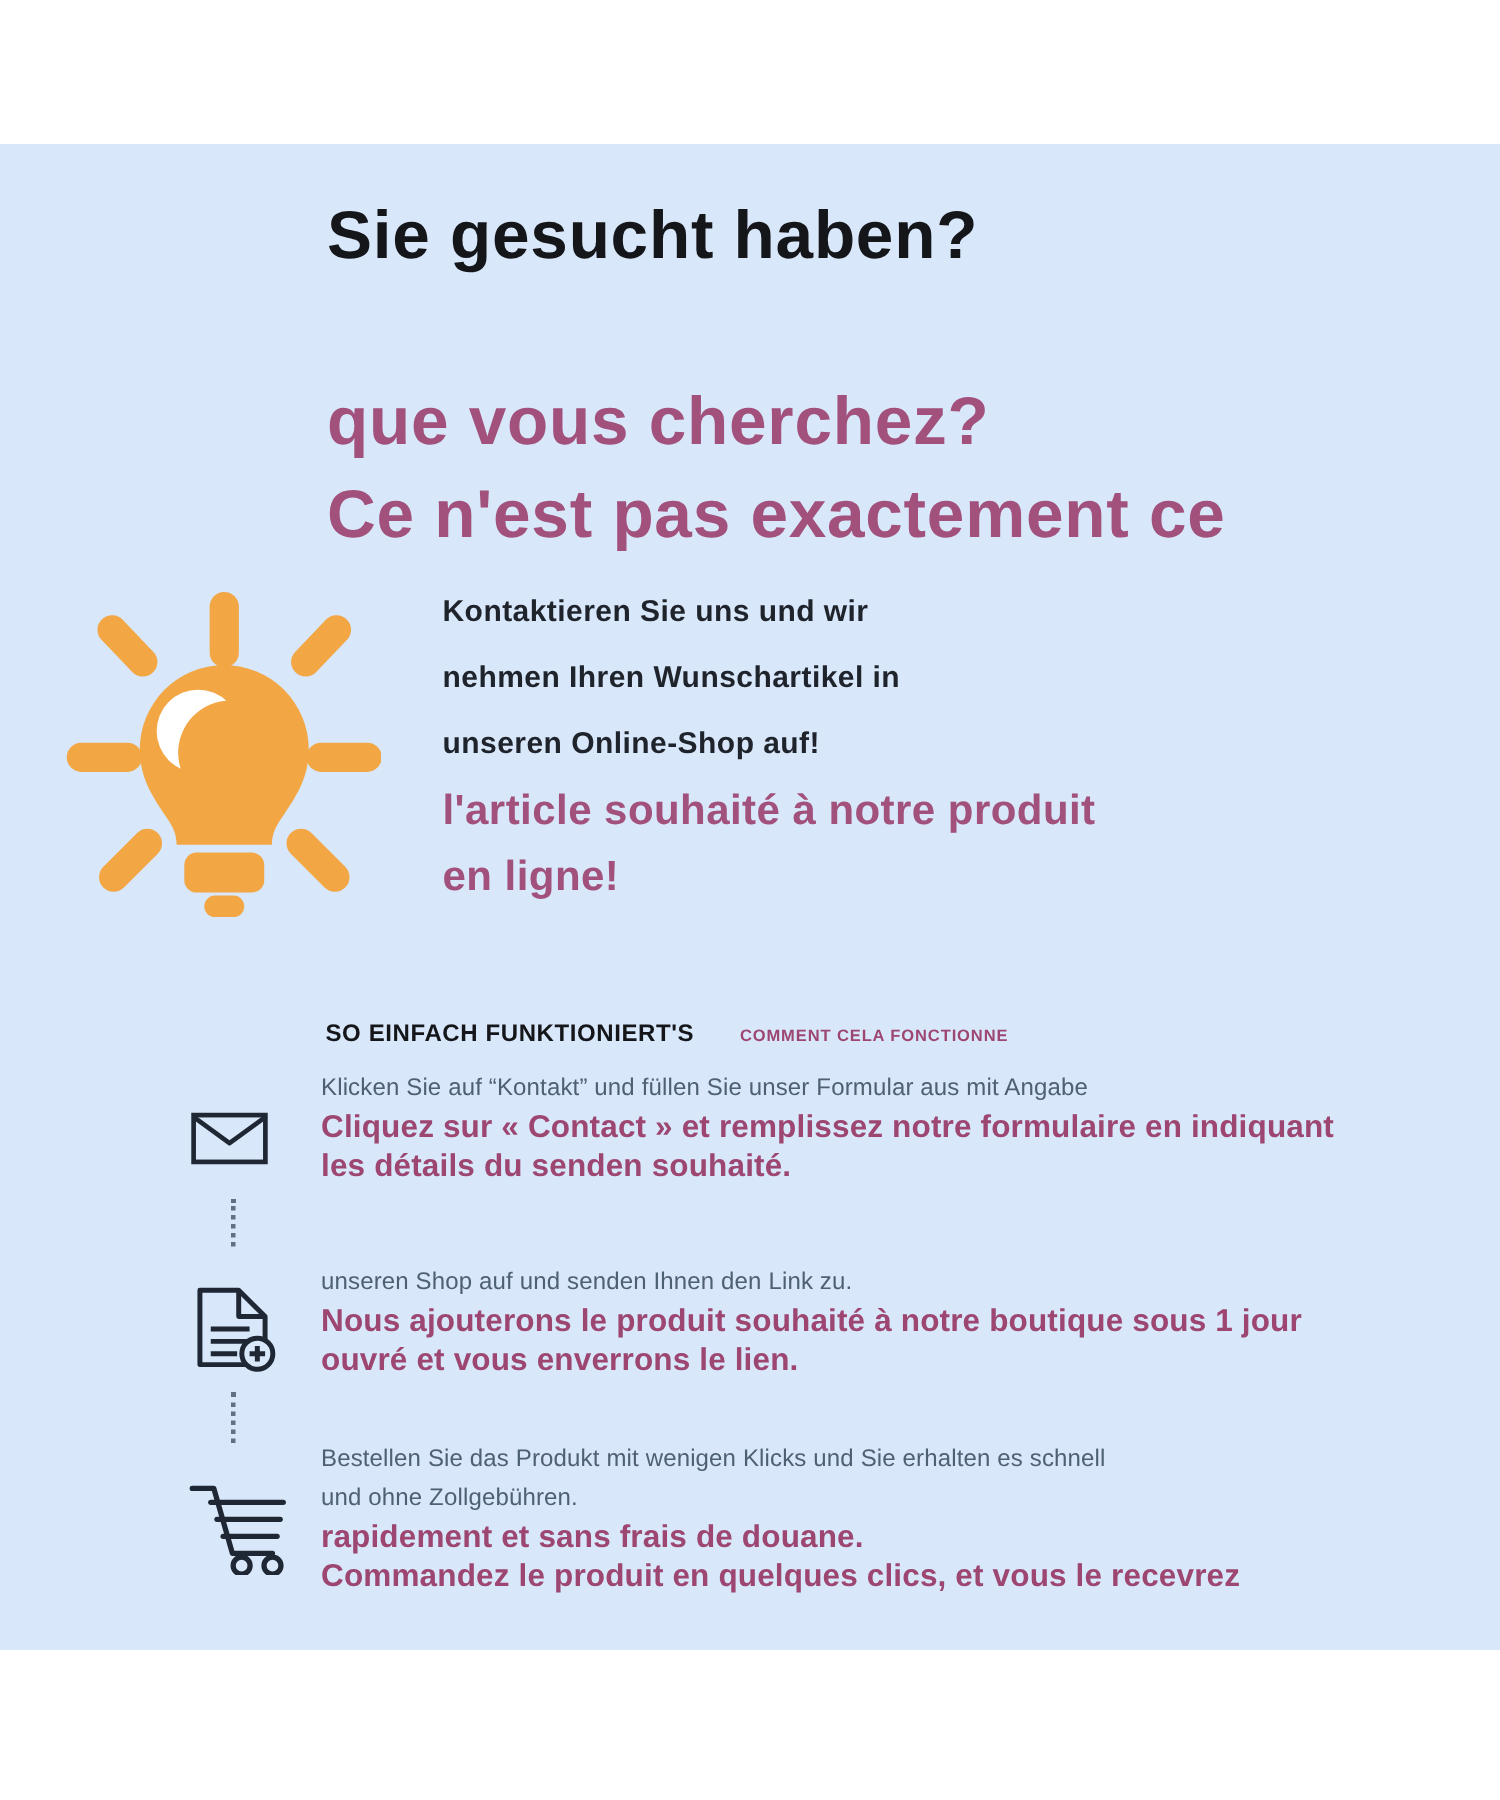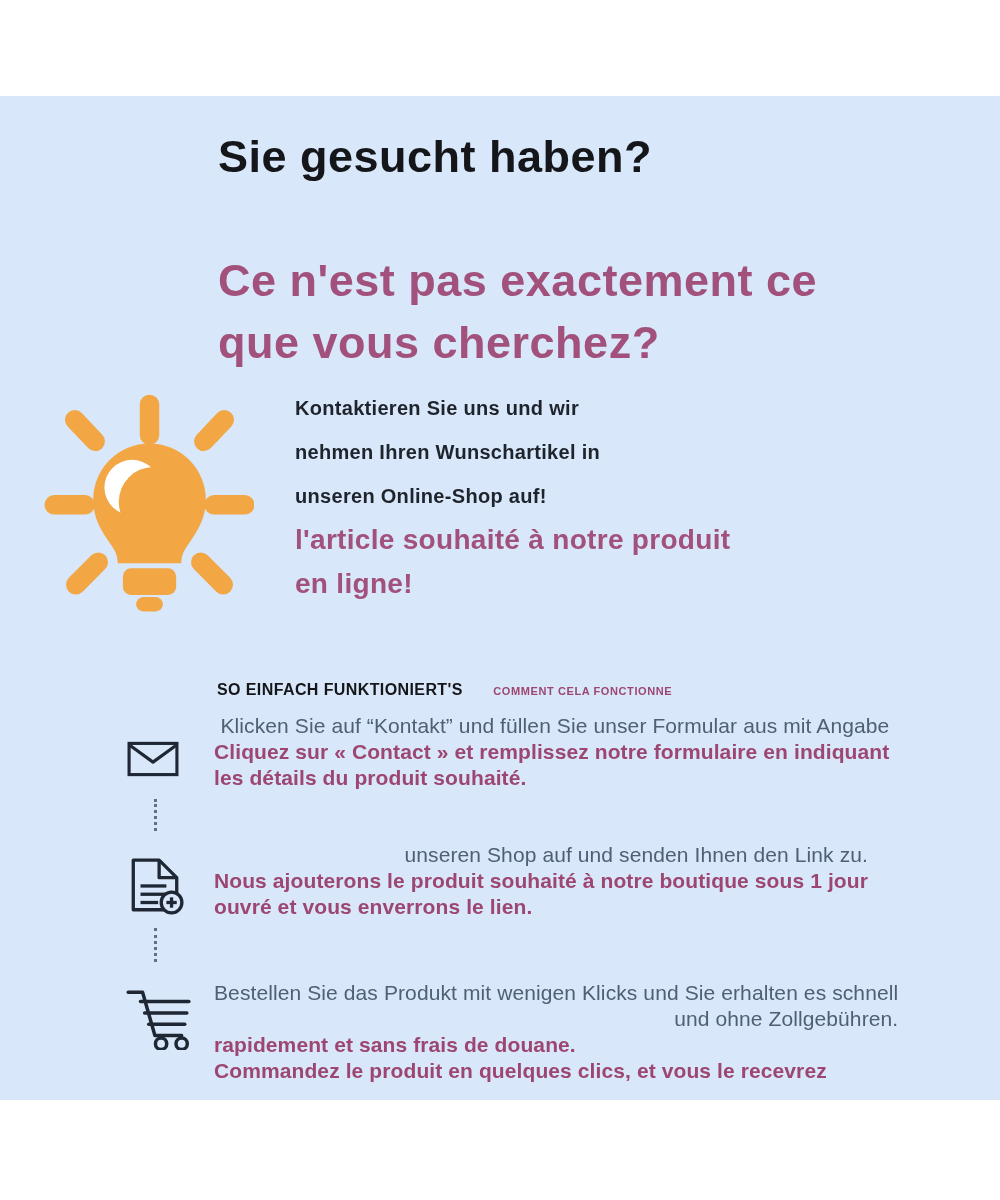--- a/index.html
+++ b/index.html
@@ -61,51 +61,51 @@
     font-size:16px; font-weight:700; color:var(--heading-dark); letter-spacing:0.4px;
   }
   .section-header .fr {
     font-size:11px; font-weight:700; color:var(--step-purple);
     letter-spacing:0.6px; margin-left:26px;
   }
 
   
   .step-text { white-space:nowrap; }
   .step-text .g {
-    font-size:21px; font-weight:400; line-height:26px;
-    color:var(--step-gray); letter-spacing:0.1px;text-align:right;
+    font-size:16px; font-weight:400; line-height:26px;
+    color:var(--step-gray); letter-spacing:0.1px;
   }
   .step-text .f {
     font-size:21px; font-weight:700; line-height:26px;
     color:var(--step-purple); letter-spacing:0.1px;
   }
   .step-icon { color:var(--icon-stroke); }
   .connector {
     width:0; border-left:3px dotted var(--dot-gray);
   }
   .conn1 { left:154px; top:799px; height:32px; }
   .conn2 { left:154px; top:928px; height:34px; }
   .txt1 { left:214px; top:713px; }
   .txt2 { left:214px; top:842px; }
-  .txt3 { left:214px; top:960px;margin-top:20px; }
+  .txt3 { left:214px; top:960px; }
   .icon1 { left:127px; top:741px; }
   .icon2 { left:125px; top:858px; }
   .icon3 { left:122px; top:984px; }
 </style>
 </head>
 <body>
 
 <div class="panel"></div>
 
 <div class="abs headline-de">
   <div>Sie gesucht haben?</div>
 </div>
 <div class="abs headline-fr">
+  <div>que vous cherchez?</div>
   <div>Ce n'est pas exactement ce</div>
-  <div>que vous cherchez?</div>
 </div>
 
 <div class="abs bulb-wrap">
   <svg width="210" height="238" viewBox="0 0 205 232" fill="none">
     <g stroke="currentColor" stroke-width="19" stroke-linecap="round">
       <line x1="103" y1="12" x2="103" y2="42"></line>
       <line x1="50" y1="48" x2="30" y2="27"></line>
       <line x1="156" y1="48" x2="176" y2="27"></line>
       <line x1="10" y1="110" x2="40" y2="110"></line>
       <line x1="166" y1="110" x2="196" y2="110"></line>
@@ -137,21 +137,21 @@
 
 <div class="abs icon1 step-icon">
   <svg width="52" height="36" viewBox="0 0 50 34" fill="none" stroke="currentColor" stroke-width="3">
     <rect x="2" y="2" width="46" height="30"></rect>
     <path d="M3,4 L25,20 L47,4" stroke-linejoin="round"></path>
   </svg>
 </div>
 <div class="abs txt1 step-text">
   <div class="g">Klicken Sie auf “Kontakt” und füllen Sie unser Formular aus mit Angabe</div>
   <div class="f">Cliquez sur « Contact » et remplissez notre formulaire en indiquant</div>
-  <div class="f">les détails du produit souhaité.</div>
+  <div class="f">les détails du senden souhaité.</div>
 </div>
 <div class="abs connector conn1"></div>
 
 <div class="abs icon2 step-icon">
   <svg width="60" height="58" viewBox="0 0 58 56" fill="none" stroke="currentColor" stroke-width="3.2" stroke-linejoin="round">
     <path d="M8,2 H33 L50,19 V50 H8 Z"></path>
     <path d="M33,2 V19 H50"></path>
     <line x1="15" y1="27" x2="40" y2="27"></line>
     <line x1="15" y1="35" x2="40" y2="35"></line>
     <line x1="15" y1="43" x2="32" y2="43"></line>

